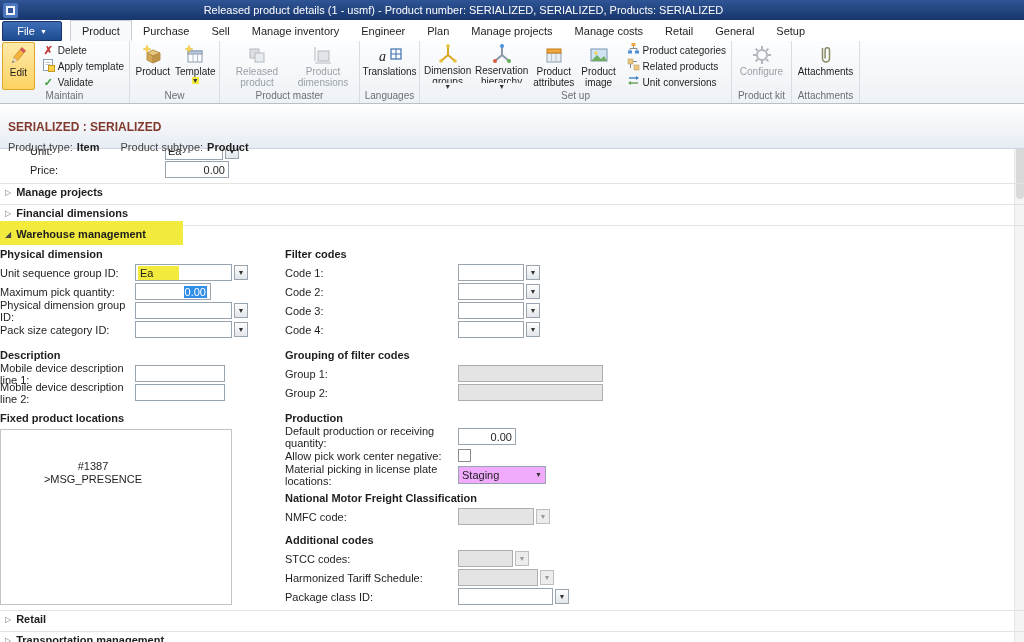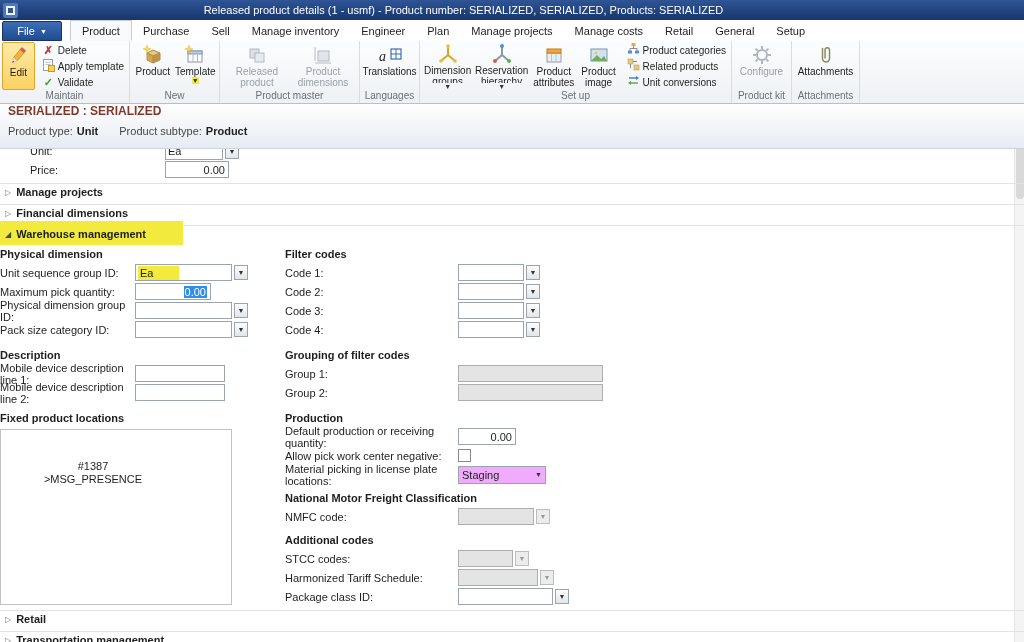--- a/index.html
+++ b/index.html
@@ -36,21 +36,21 @@
   .smallbtn { height:16px; display:flex; align-items:center; gap:3px; padding:0 3px; white-space:nowrap; font-size:10px; cursor:default; }
   .sicon { width:13px; text-align:center; font-size:11px; line-height:13px; }
   .sicon.x { color:#c23b3b; font-weight:bold; }
   .sicon.check { color:#3f9e3f; font-weight:bold; }
   .ddglyph { font-size:7px; color:#333; }
   .hl-yellow { background:#f2eb3d; }
 
   
   .content { position:absolute; top:104px; left:0; right:0; bottom:0; background:#fff; overflow:hidden; }
   .record-header { position:relative; z-index:3; height:45px; background:linear-gradient(#fefefe,#e7ecf3);
-    border-bottom:1px solid #ccd4dd; padding:0 0 0 8px; }
+    border-bottom:1px solid #ccd4dd; padding:16px 0 0 8px; }
   .record-title { color:#81392c; font-size:12px; font-weight:bold; }
   .record-sub { margin-top:7px; }
   .record-sub .gl { color:#444; }
   .record-sub .gv { font-weight:bold; margin-left:4px; }
   .record-sub .gl2 { margin-left:18px; }
 
   .form-area { position:relative; z-index:1; }
   .frow { display:flex; align-items:center; height:19px; padding-left:30px; }
   .frow.unit-row { height:18px; margin-top:-7px; }
   .flabel { width:135px; flex:0 0 auto; }
@@ -374,21 +374,21 @@
     <div class="rgroup-label">Attachments</div>
   </div>
 
 </div>
 
 <div class="content">
 
   <div class="record-header">
     <div class="record-title">SERIALIZED : SERIALIZED</div>
     <div class="record-sub">
-      <span class="gl">Product type:</span><span class="gv">Unit</span>
+      <span class="gl">Product type:</span><span class="gv">Item</span>
       <span class="gl gl2">Product subtype:</span><span class="gv">Product</span>
     </div>
   </div>
 
   <div class="form-area">
 
     <div class="frow unit-row">
       <span class="flabel">Unit:</span>
       <span class="combo">
         <span class="cbox" style="width:58px">

